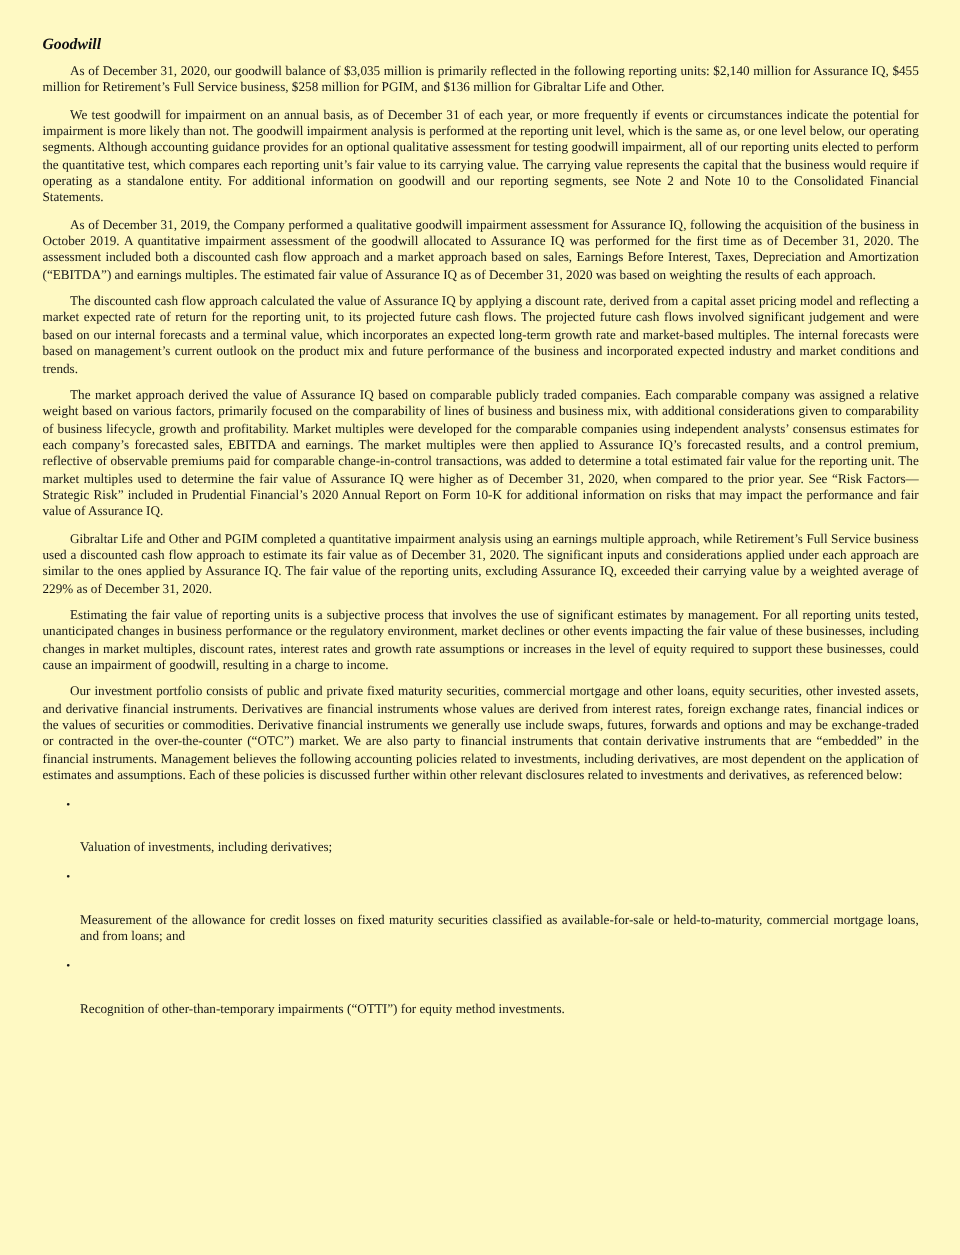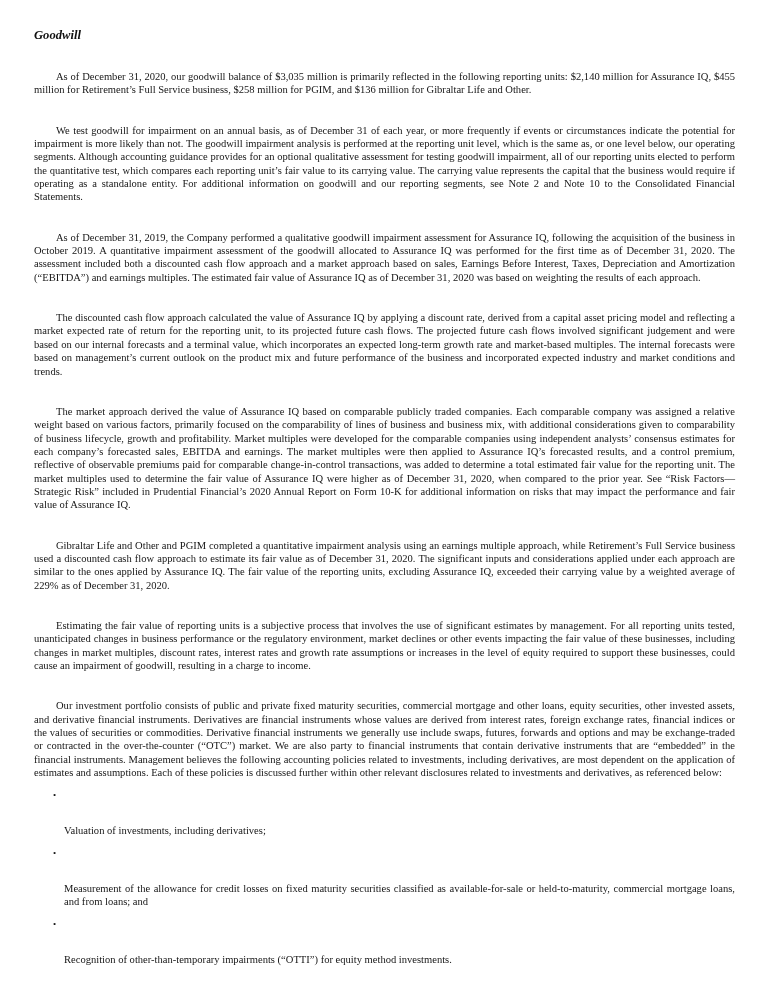--- a/index.html
+++ b/index.html
@@ -2,41 +2,41 @@
 <html><head>
 <meta charset="utf-8">
 <style>
   * { margin: 0; padding: 0; box-sizing: border-box; }
   html, body { background: #e8e8e8; }
   .page {
     position: relative;
     width: 768px;
     height: 1004px;
     margin: 0 auto;
-    background: #ffffff;
+    background: #fef9c3;
     overflow: hidden;
     font-family: "Liberation Serif", "DejaVu Serif", serif;
     color: #161616;
     padding: 27px 33px 0 34px;
   }
   .section-heading {
     font-size: 12.6px;
     font-weight: bold;
     font-style: italic;
     line-height: 16px;
     text-align: justify;
     color: #101010;
   }
   .section-heading.two-line { margin-top: 26px; }
   p.body-para {
     font-size: 10.55px;
     line-height: 13.35px;
     text-align: justify;
     text-indent: 22px;
-    margin-top: 27px;
+    margin-top: 8px;
     color: #161616;
   }
   p.body-para.first { }
   .bullet-list { margin-top: 1px; }
   .bullet-item {
     display: flex;
     font-size: 10.55px;
     line-height: 13.35px;
     margin-top: 9.5px;
     padding-left: 19px;

